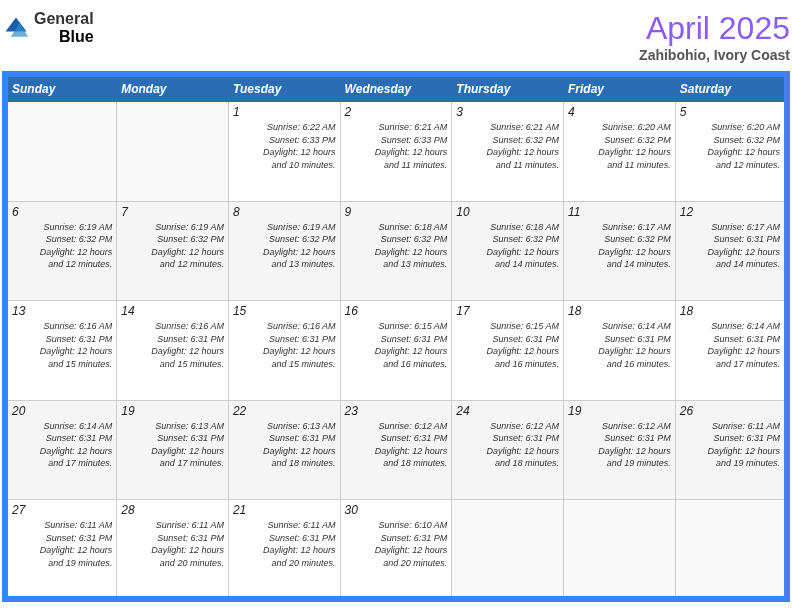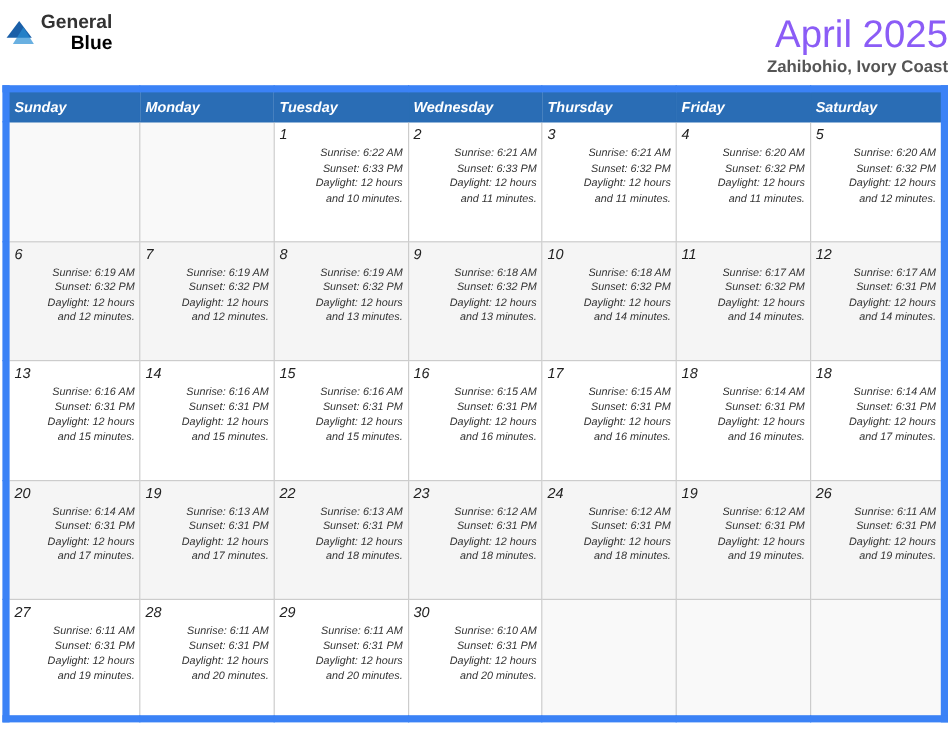--- a/index.html
+++ b/index.html
@@ -341,21 +341,21 @@
 and 19 minutes.</div>
           </td>
           <td>
             <span class="day-num">28</span>
             <div class="day-info" style="white-space: pre-line;">Sunrise: 6:11 AM
 Sunset: 6:31 PM
 Daylight: 12 hours
 and 20 minutes.</div>
           </td>
           <td>
-            <span class="day-num">29</span>
+            <span class="day-num">21</span>
             <div class="day-info" style="white-space: pre-line;">Sunrise: 6:11 AM
 Sunset: 6:31 PM
 Daylight: 12 hours
 and 20 minutes.</div>
           </td>
           <td>
             <span class="day-num">30</span>
             <div class="day-info" style="white-space: pre-line;">Sunrise: 6:10 AM
 Sunset: 6:31 PM
 Daylight: 12 hours

